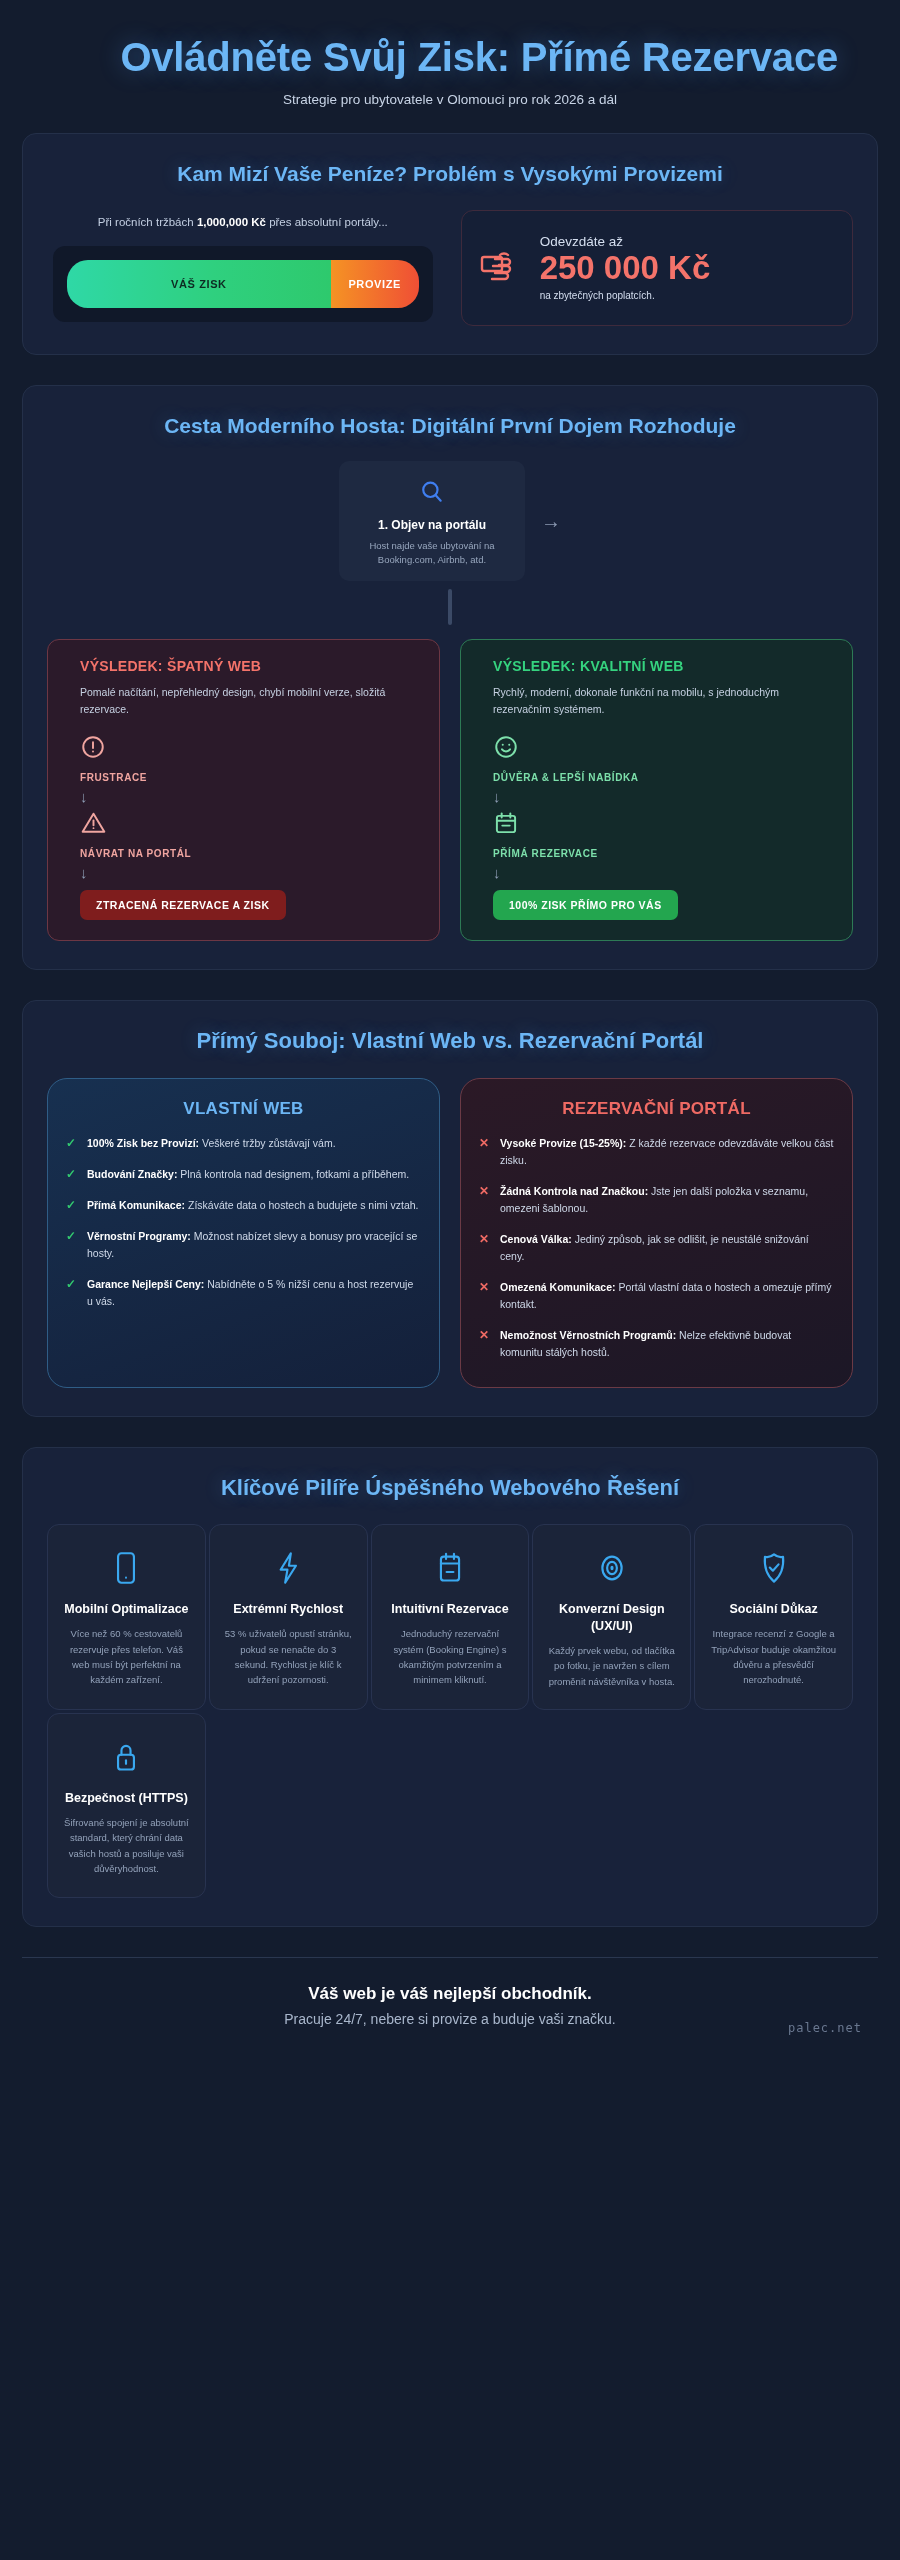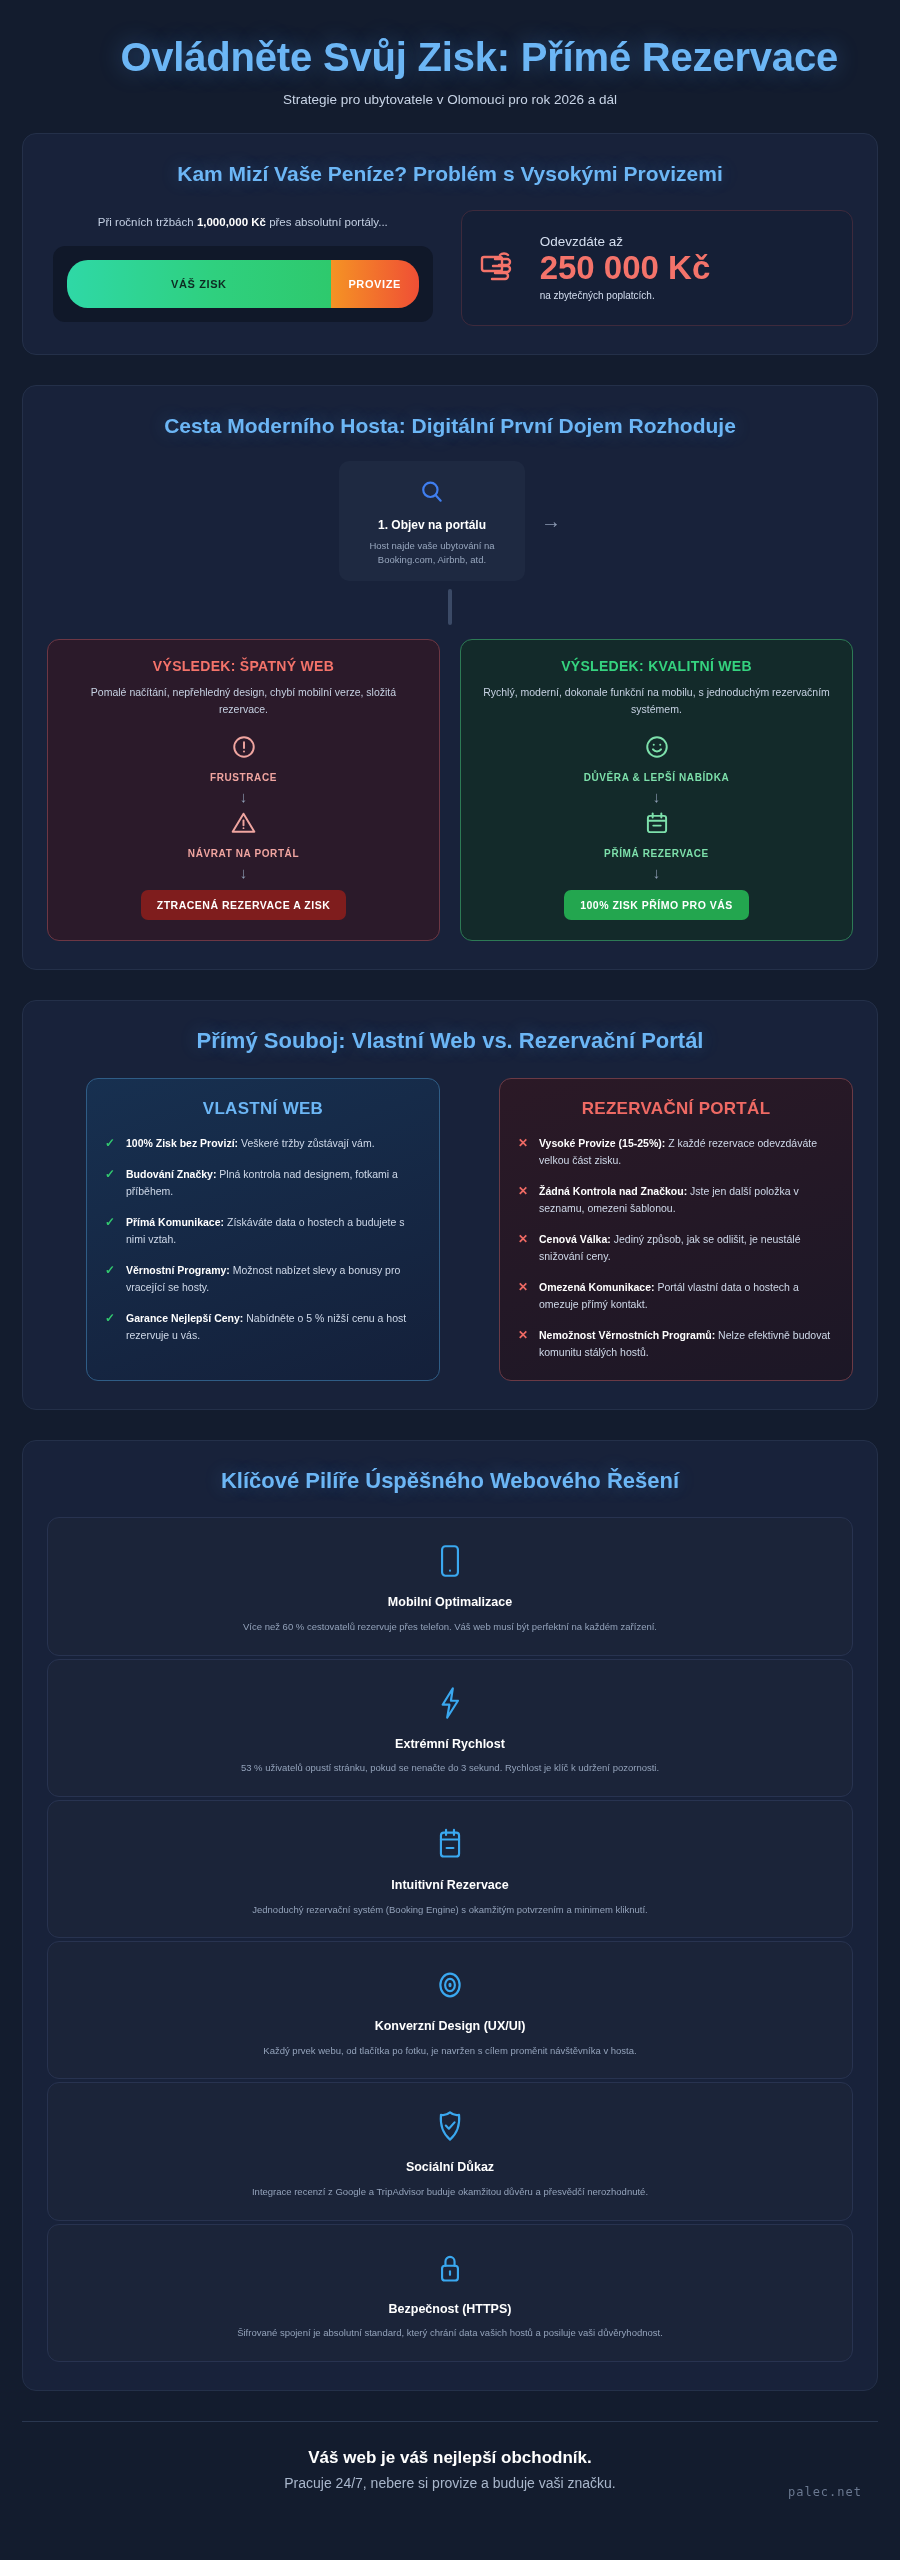--- a/index.html
+++ b/index.html
@@ -194,22 +194,22 @@
     margin: 8px auto 14px auto;
   }
 
   .outcomes {
     display: flex;
     gap: 20px;
   }
   .outcome {
     flex: 1 1 50%;
     border-radius: 12px;
-    padding: 18px 18px 20px 18px;
-    text-align: center;
+    padding: 18px 18px 20px 32px;
+    text-align: left;
   }
   .outcome.bad {
     background: #2b1a2a;
     border: 1px solid #6d3744;
   }
   .outcome.good {
     background: #132a2a;
     border: 1px solid #2d7a55;
   }
   .outcome h3 {
@@ -255,23 +255,22 @@
   .pill.green { background: #23a64f; }
 
   
   .compare {
     display: flex;
     gap: 20px;
     align-items: stretch;
   }
   .col {
     flex: 1 1 50%;
-    border-radius: 12px;
-    padding: 20px 18px 5px 18px;
-    margin-left: 39px;
+    border-radius: 20px;
+    padding: 20px 18px 12px 18px;
   }
   .col.own {
     background: linear-gradient(160deg,#173050 0%,#14203a 100%);
     border: 1px solid #2f5d86;
   }
   .col.portal {
     background: linear-gradient(160deg,#2b1926 0%,#1c1726 100%);
     border: 1px solid #6b3a45;
   }
   .col h3 {
@@ -297,21 +296,21 @@
     font-weight: 700;
     line-height: 1.4;
   }
   .li.ok .mark { color: #32c96f; }
   .li.no .mark { color: #ef6a64; }
   .li b { color: #fff; font-weight: 700; }
 
   
   .pillars {
     display: grid;
-    grid-template-columns: repeat(1, 1fr);
+    grid-template-columns: repeat(5, 1fr);
     gap: 3px;
   }
   .pillar {
     background: #1b2439;
     border: 1px solid #283350;
     border-radius: 12px;
     padding: 22px 14px 20px 14px;
     text-align: center;
   }
   .pillar .ico {

